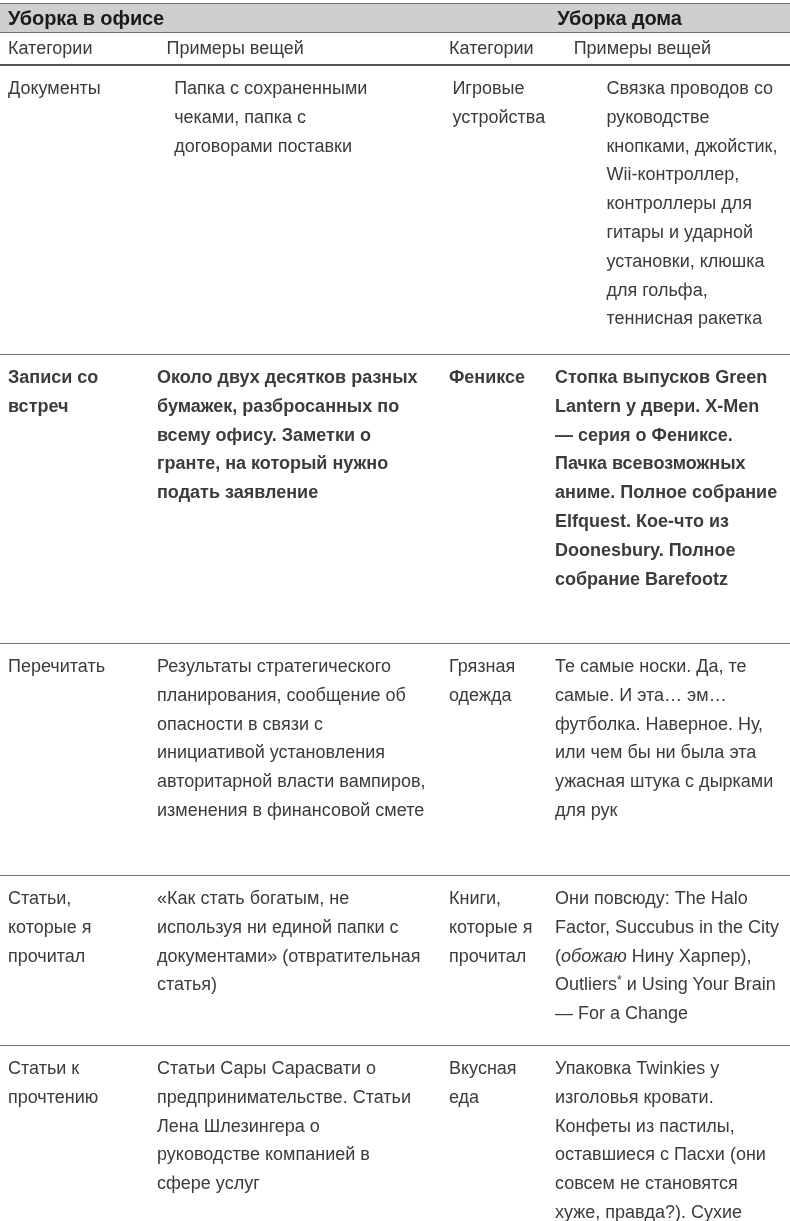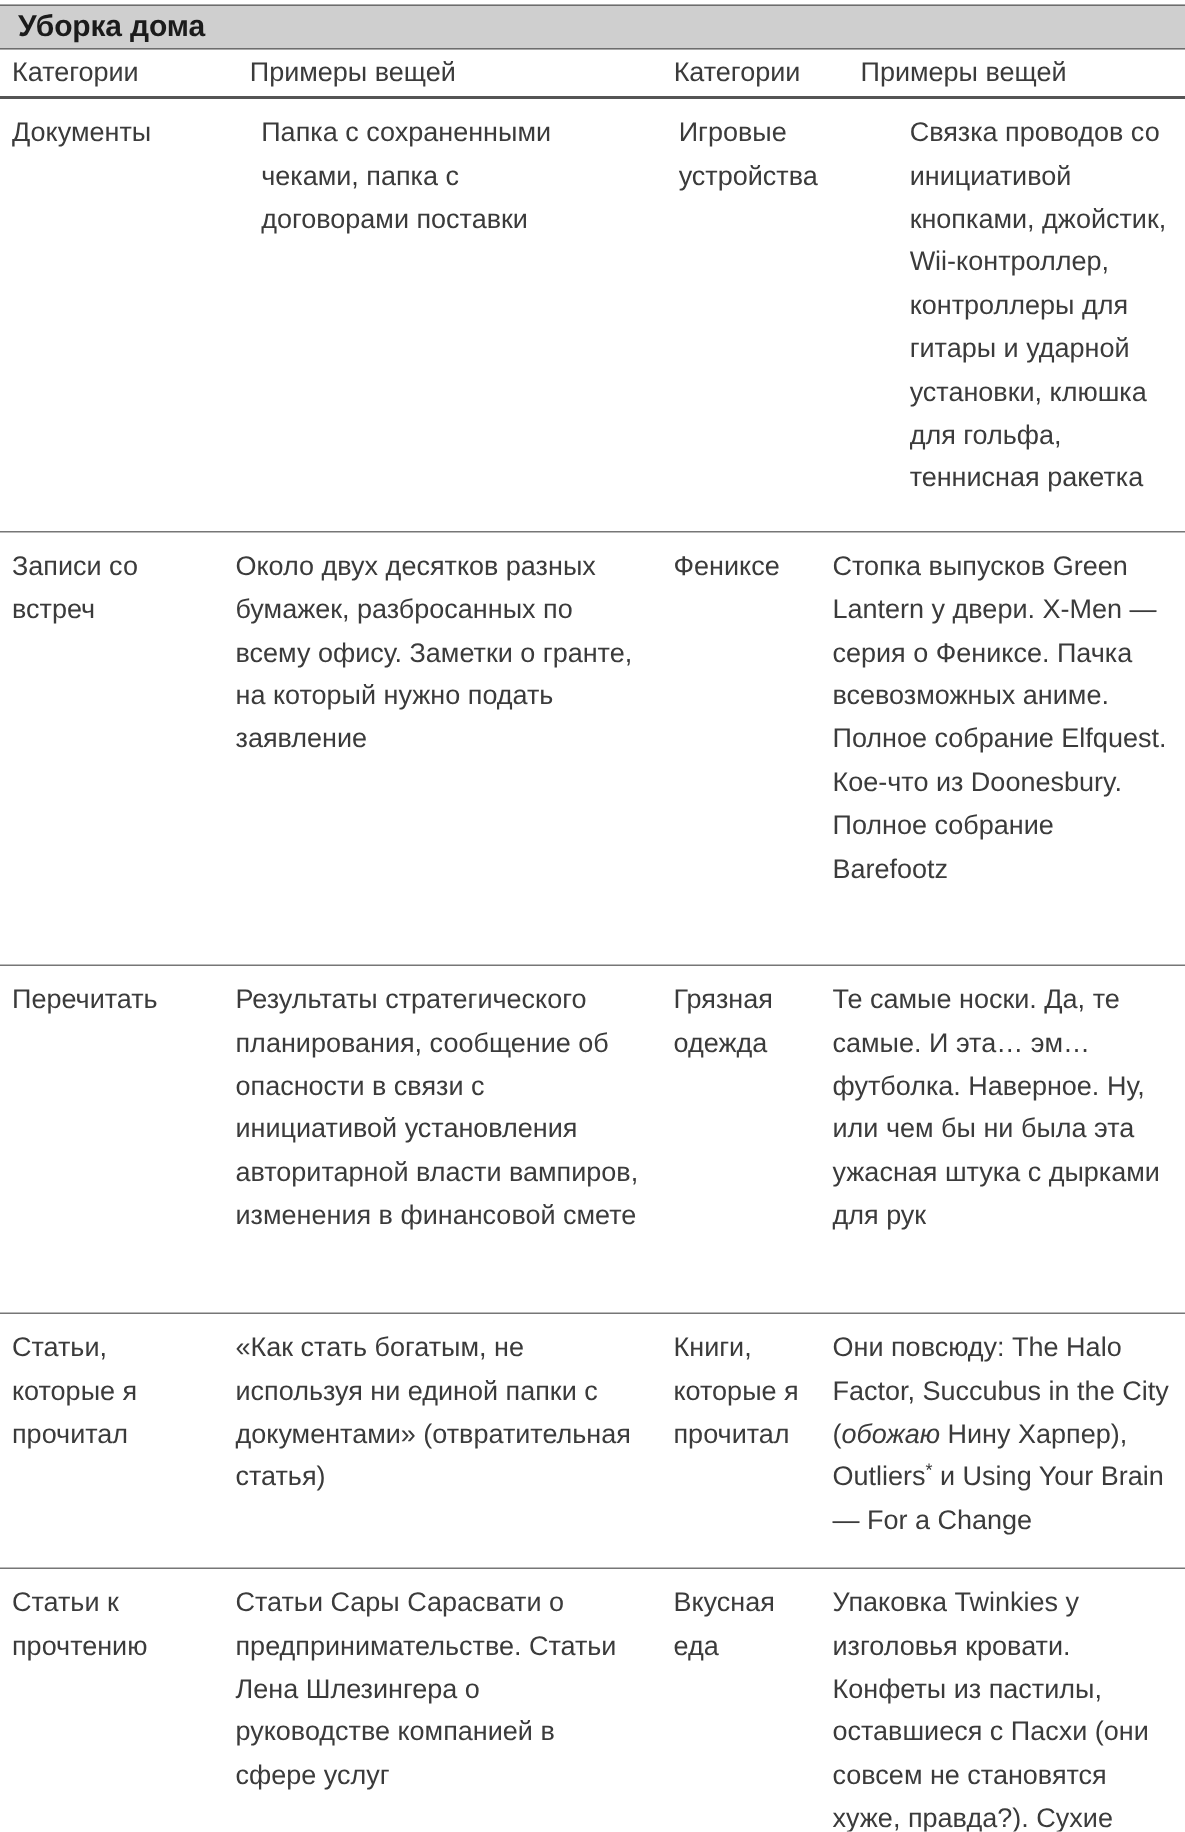--- a/index.html
+++ b/index.html
@@ -34,21 +34,21 @@
     box-sizing: border-box;
   }
   .group-header .gh-cell {
     font-size: 20px;
     font-weight: bold;
     color: #1b1b1b;
     letter-spacing: -0.1px;
     white-space: nowrap;
   }
   .gh-office { width: 437px; padding-left: 8px; box-sizing: border-box; }
-  .gh-home   { width: 353px; padding-left: 12px; box-sizing: border-box; }
+  .gh-home   { width: 353px; padding-left: 12px; box-sizing: border-box; text-align: center; }
 
   
   .col-header {
     display: flex;
     height: 33px;
     align-items: center;
     border-bottom: 2px solid #555555;
     box-sizing: border-box;
     gap: 20px;
   }
@@ -83,46 +83,47 @@
 
   .cell em { }
   .cell sup {
     font-size: 12px;
     line-height: 0;
     vertical-align: 0.5em;
   }
 
   
   .row-1 { min-height: 289px; gap: 48px; }
-  .row-2 { min-height: 289px; }
+  .row-2 { min-height: 289px; font-weight: bold; }
   .row-3 { min-height: 232px; }
   .row-4 { min-height: 170px; }
   .row-5 { min-height: 224px; }
 </style>
 </head>
 <body>
 
 <div class="table-wrap">
 
   <div class="group-header">
+    <div class="gh-cell gh-office">Уборка в офисе</div>
     <div class="gh-cell gh-home">Уборка дома</div>
   </div>
 
   <div class="col-header">
     <div class="ch-cell c1">Категории</div>
     <div class="ch-cell c2">Примеры вещей</div>
     <div class="ch-cell c3">Категории</div>
     <div class="ch-cell c4">Примеры вещей</div>
   </div>
 
   <div class="row row-1">
     <div class="cell c1">Документы</div>
     <div class="cell c2">Папка с сохраненными чеками, папка с договорами поставки</div>
     <div class="cell c3">Игровые устройства</div>
-    <div class="cell c4">Связка проводов со инициативой кнопками, джойстик, Wii-контроллер, контроллеры для гитары и ударной установки, клюшка для гольфа, теннисная ракетка</div>
+    <div class="cell c4">Связка проводов со руководстве кнопками, джойстик, Wii-контроллер, контроллеры для гитары и ударной установки, клюшка для гольфа, теннисная ракетка</div>
   </div>
 
   <div class="row row-2">
     <div class="cell c1">Записи со встреч</div>
     <div class="cell c2">Около двух десятков разных бумажек, разбросанных по всему офису. Заметки о гранте, на который нужно подать заявление</div>
     <div class="cell c3">Фениксе</div>
     <div class="cell c4">Стопка выпусков Green Lantern у двери. X-Men — серия о Фениксе. Пачка всевозможных аниме. Полное собрание Elfquest. Кое-что из Doonesbury. Полное собрание Barefootz</div>
   </div>
 
   <div class="row row-3">

